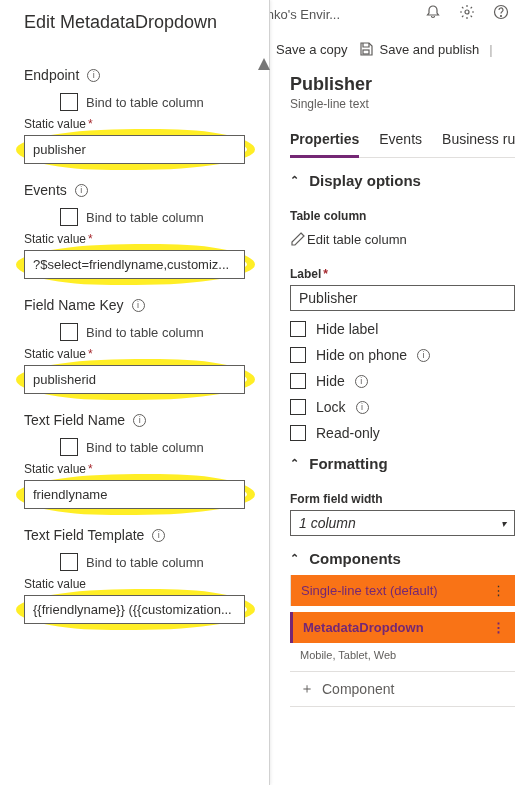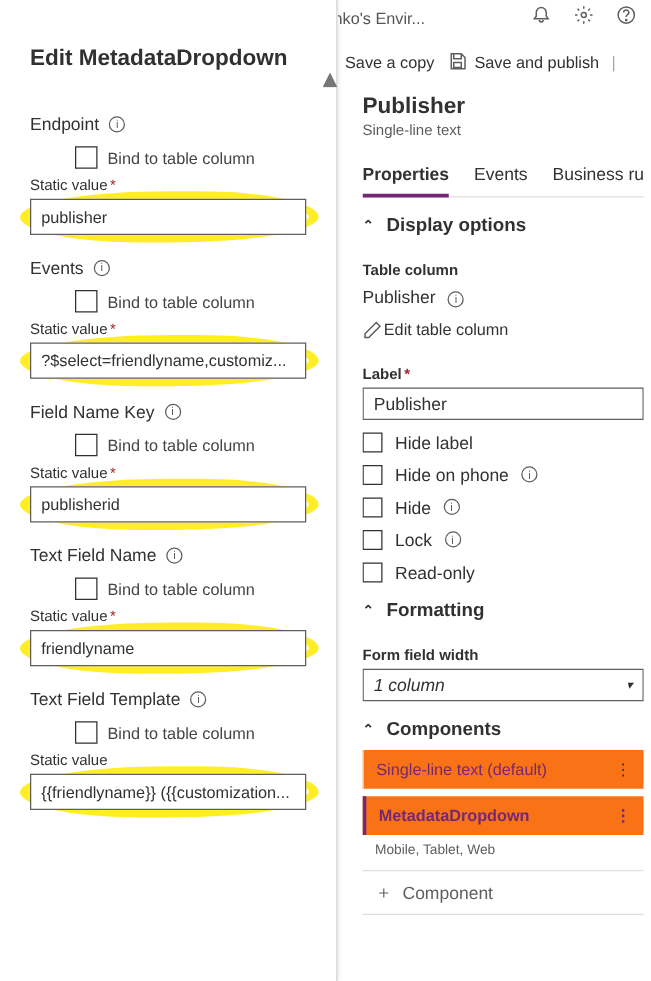--- a/index.html
+++ b/index.html
@@ -57,23 +57,23 @@
   .leftpanel {
     position: absolute;
     top: 0; left: 0;
     width: 270px;
     height: 100%;
     background: #fff;
     border-right: 1px solid #d1d1d1;
     box-shadow: 1px 0 3px rgba(0,0,0,0.08);
   }
   .leftpanel .header {
-    padding: 36px 24px 12px 24px;
+    padding: 12px 24px 12px 24px;
     font-size: 18px;
-    font-weight: 700;
+    font-weight: 400;
   }
   .leftpanel .body {
     padding: 4px 24px 20px 24px;
     overflow: auto;
   }
   .section {
     margin-top: 18px;
   }
   .section-label {
     font-size: 14px;
@@ -366,24 +366,20 @@
     <div class="tab">Events</div>
     <div class="tab">Business rul</div>
   </div>
 
   <div class="group">
     <div class="group-header">
       <span class="chev">⌃</span>
       <span>Display options</span>
     </div>
     <div class="field-lab">Table column</div>
-    <div class="textval">
-      <span>Publisher</span>
-      <span class="info-icon" style="margin-left:6px;">i</span>
-    </div>
     <div class="editlink">
       <span class="icon-mono">
         <svg viewBox="0 0 16 16" fill="none" stroke="currentColor" stroke-width="1.2">
             <path d="M11 2l3 3-9 9H2v-3z"></path>
           </svg>
       </span>
       <span>Edit table column</span>
     </div>
     <div class="field-lab">
       <span>Label</span><span class="req">*</span>

